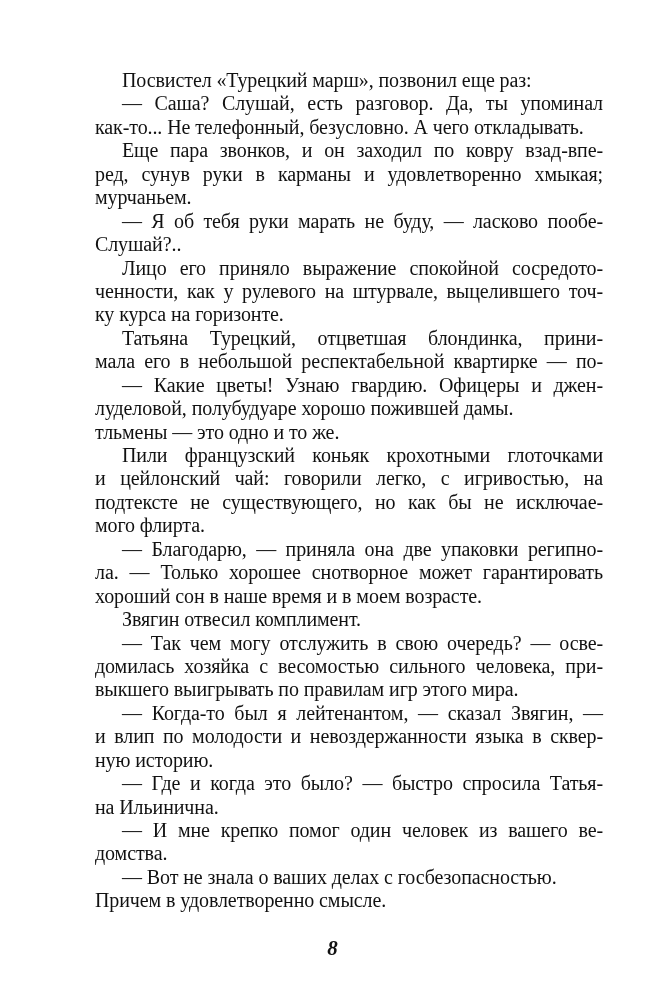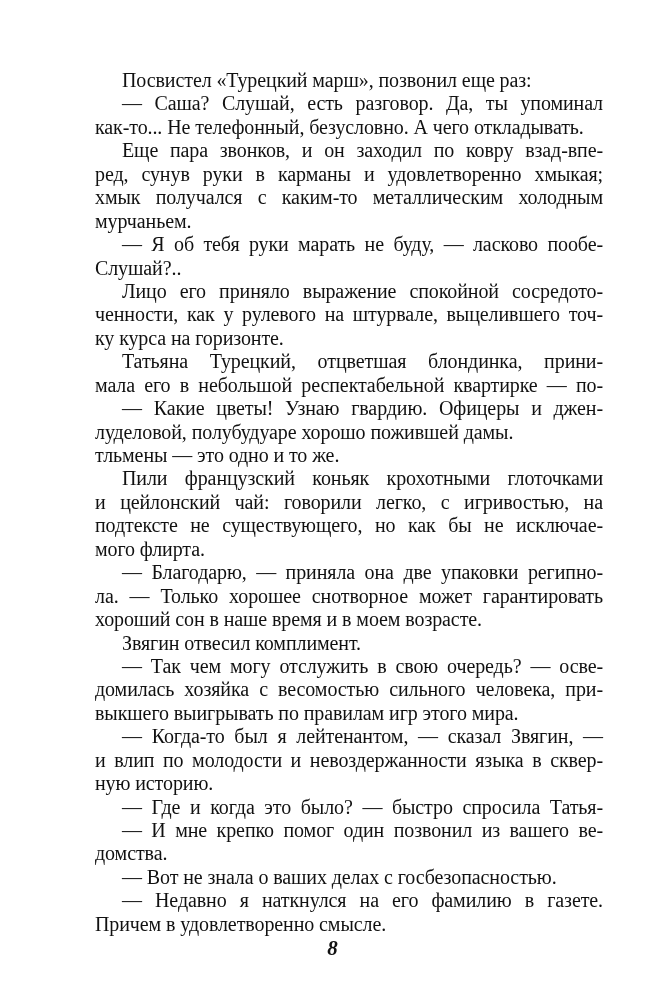--- a/index.html
+++ b/index.html
@@ -50,21 +50,20 @@
   </style>
 </head>
 <body>
 
 <div class="page" id="page-body">
     <div class="line indent last">Посвистел «Турецкий марш», позвонил еще раз:</div>
     <div class="line indent">— Саша? Слушай, есть разговор. Да, ты упоминал</div>
     <div class="line last">как-то... Не телефонный, безусловно. А чего откладывать.</div>
     <div class="line indent">Еще пара звонков, и он заходил по ковру взад-впе-</div>
     <div class="line">ред, сунув руки в карманы и удовлетворенно хмыкая;</div>
-    <div class="line">хмык получался с каким-то металлическим холодным</div>
     <div class="line last">мурчаньем.</div>
     <div class="line indent">— Я об тебя руки марать не буду, — ласково пообе-</div>
     <div class="line last">Слушай?..</div>
     <div class="line indent">Лицо его приняло выражение спокойной сосредото-</div>
     <div class="line">ченности, как у рулевого на штурвале, выцелившего точ-</div>
     <div class="line last">ку курса на горизонте.</div>
     <div class="line indent">Татьяна Турецкий, отцветшая блондинка, прини-</div>
     <div class="line">мала его в небольшой респектабельной квартирке — по-</div>
     <div class="line indent">— Какие цветы! Узнаю гвардию. Офицеры и джен-</div>
     <div class="line last">луделовой, полубудуаре хорошо пожившей дамы.</div>
@@ -77,20 +76,20 @@
     <div class="line">ла. — Только хорошее снотворное может гарантировать</div>
     <div class="line last">хороший сон в наше время и в моем возрасте.</div>
     <div class="line indent last">Звягин отвесил комплимент.</div>
     <div class="line indent">— Так чем могу отслужить в свою очередь? — осве-</div>
     <div class="line">домилась хозяйка с весомостью сильного человека, при-</div>
     <div class="line last">выкшего выигрывать по правилам игр этого мира.</div>
     <div class="line indent">— Когда-то был я лейтенантом, — сказал Звягин, —</div>
     <div class="line">и влип по молодости и невоздержанности языка в сквер-</div>
     <div class="line last">ную историю.</div>
     <div class="line indent">— Где и когда это было? — быстро спросила Татья-</div>
-    <div class="line indent">— И мне крепко помог один позвонил из вашего ве-</div>
+    <div class="line last">на Ильинична.</div>
+    <div class="line indent">— И мне крепко помог один человек из вашего ве-</div>
     <div class="line last">домства.</div>
     <div class="line indent last">— Вот не знала о ваших делах с госбезопасностью.</div>
-    <div class="line indent">— Недавно я наткнулся на его фамилию в газете.</div>
     <div class="line last">Причем в удовлетворенно смысле.</div>
   </div>
 
 <div class="page-number">8</div>
 
 </body></html>

